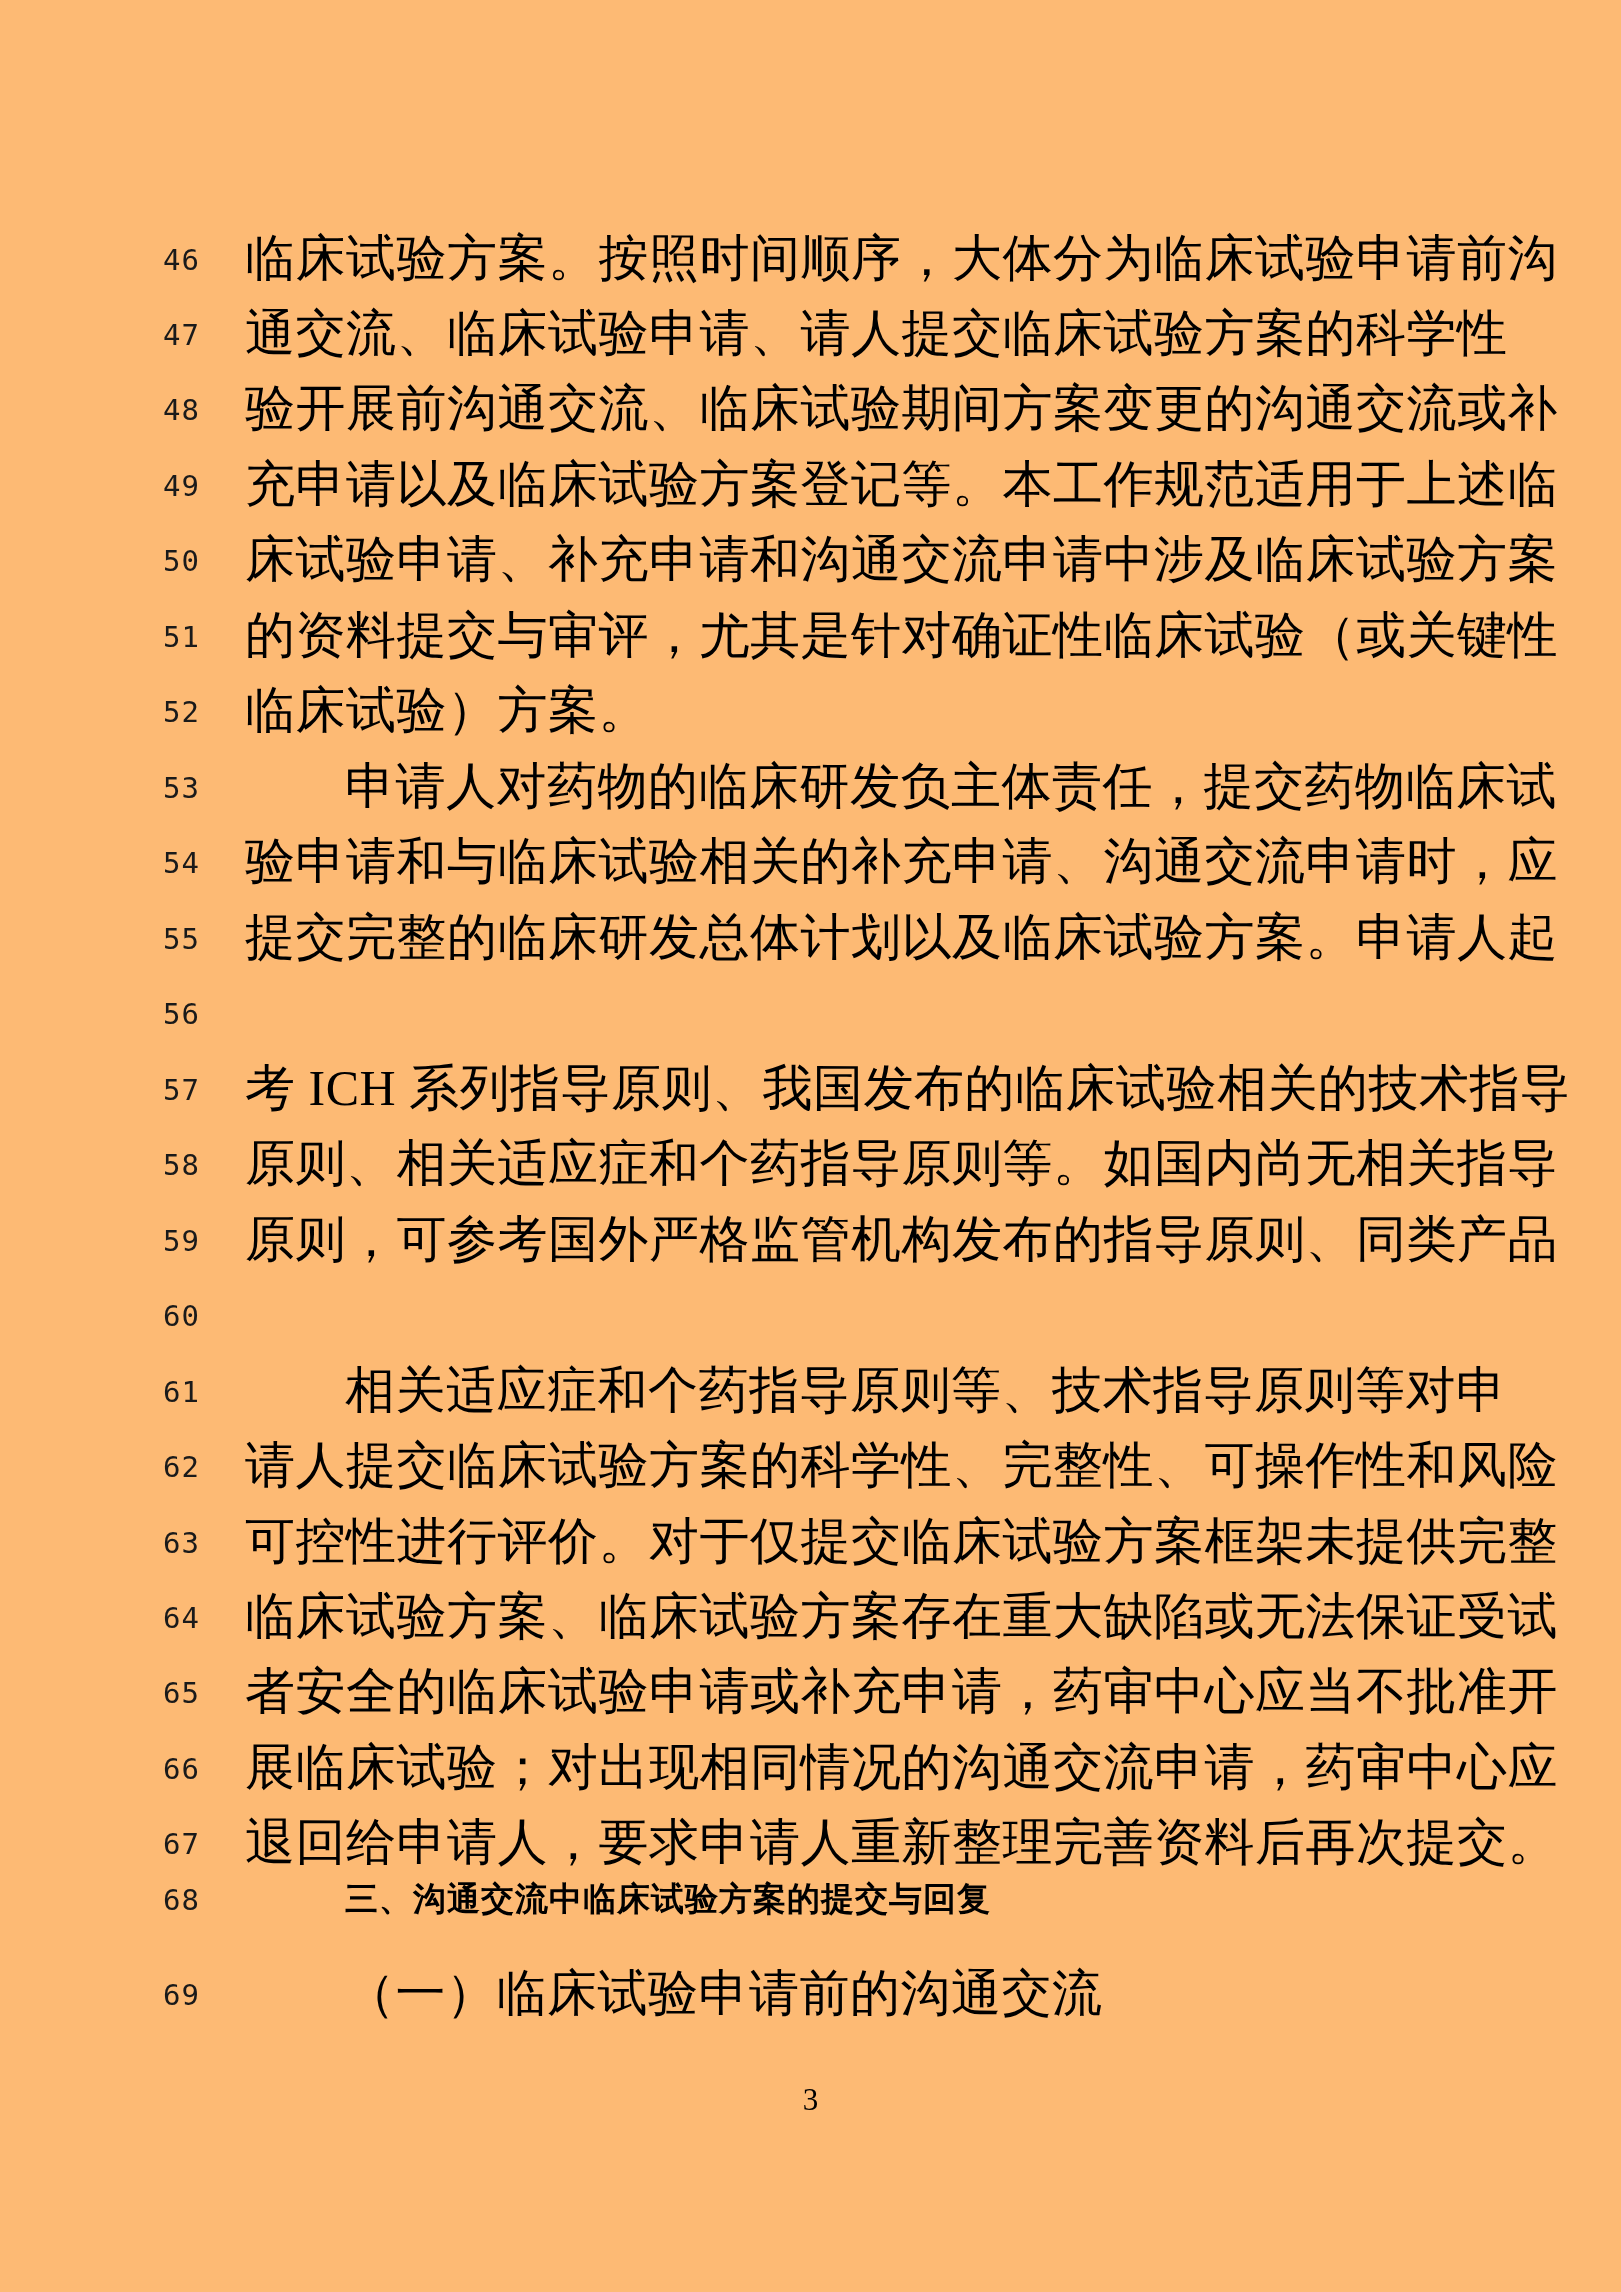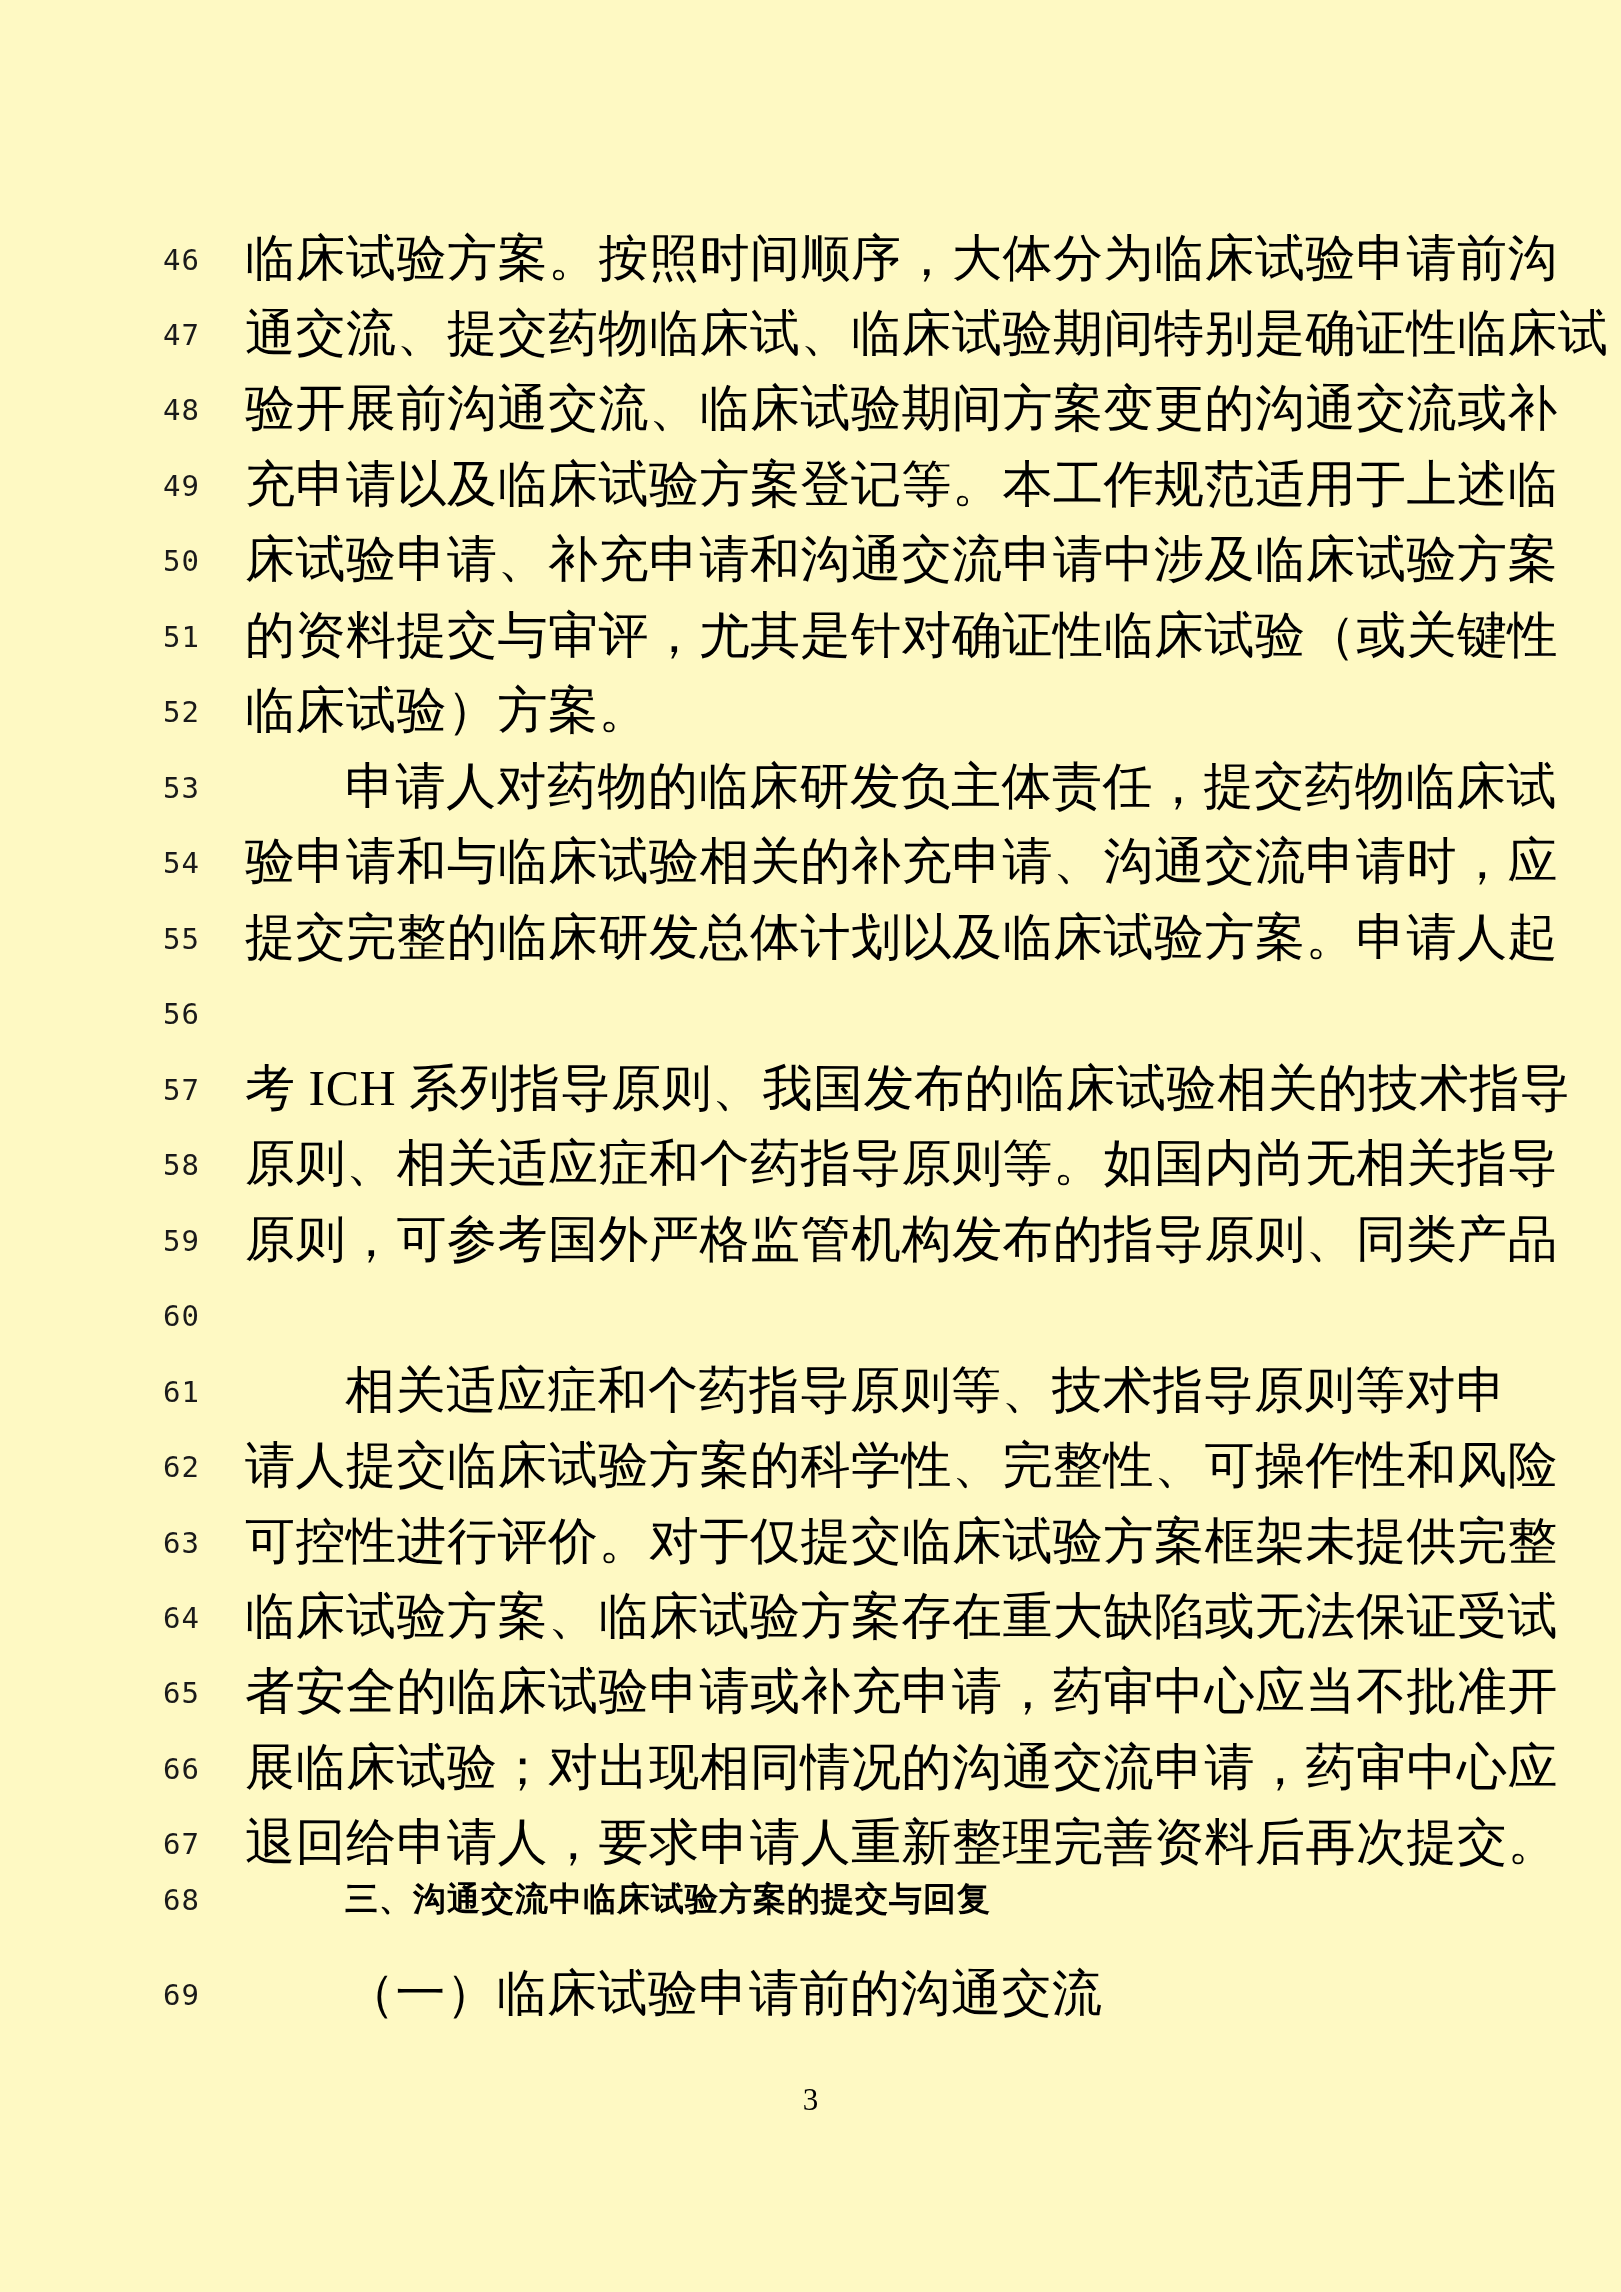--- a/index.html
+++ b/index.html
@@ -1,20 +1,20 @@
 <!DOCTYPE html>
 <html><head>
 <meta charset="utf-8">
 <style>
   html, body { margin: 0; padding: 0; background: #e8e8e8; }
   .page {
     position: relative;
     width: 1621px;
     height: 2293px;
-    background: #fef9c3;
+    background: #fdba74;
     font-family: "Liberation Serif", "DejaVu Serif", serif;
     color: #000000;
     overflow: hidden;
     margin: 0 auto;
   }
   .line-row {
     position: absolute;
     left: 0;
     width: 1621px;
     height: 75px;
@@ -63,21 +63,21 @@
 <body>
 
 <div class="page">
   <div id="lines">
       <div class="line-row" style="top: 221px;">
         <span class="num">46</span>
         <span class="txt">临床试验方案。按照时间顺序，大体分为临床试验申请前沟</span>
       </div>
       <div class="line-row" style="top: 296px;">
         <span class="num">47</span>
-        <span class="txt">通交流、提交药物临床试、临床试验期间特别是确证性临床试</span>
+        <span class="txt">通交流、临床试验申请、请人提交临床试验方案的科学性</span>
       </div>
       <div class="line-row" style="top: 371px;">
         <span class="num">48</span>
         <span class="txt">验开展前沟通交流、临床试验期间方案变更的沟通交流或补</span>
       </div>
       <div class="line-row" style="top: 447px;">
         <span class="num">49</span>
         <span class="txt">充申请以及临床试验方案登记等。本工作规范适用于上述临</span>
       </div>
       <div class="line-row" style="top: 522px;">

